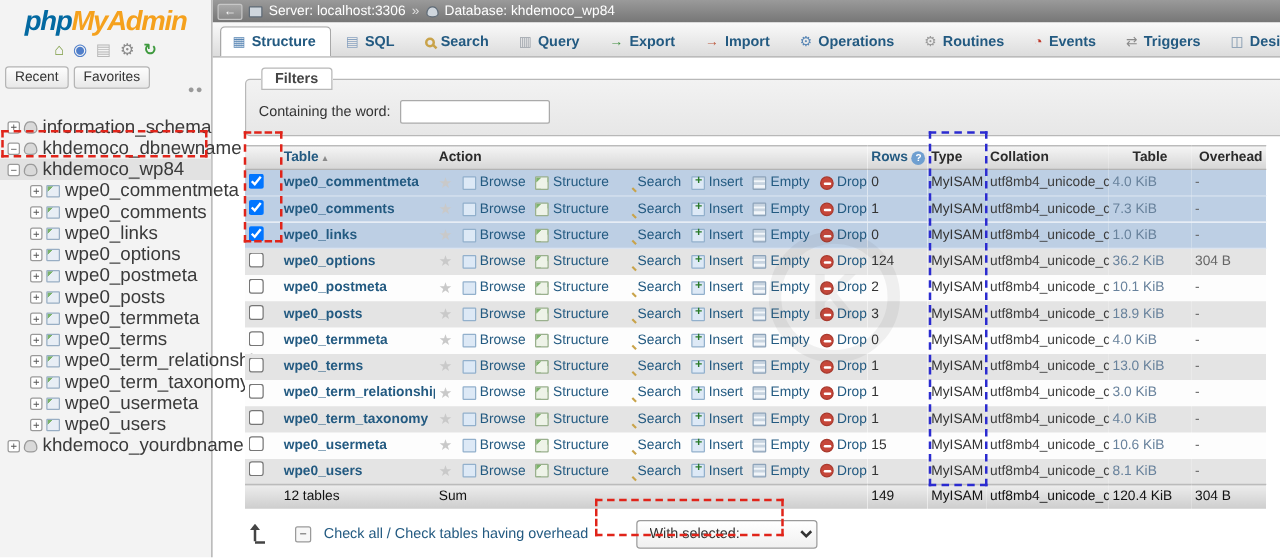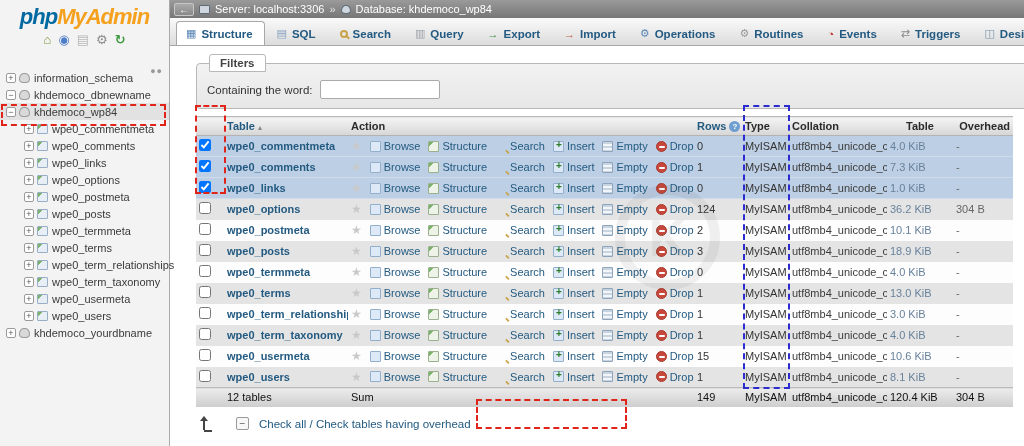--- a/index.html
+++ b/index.html
@@ -26,21 +26,21 @@
   .tree-item { display:flex; align-items:center; height:17px; padding-left:6px; cursor:pointer; white-space:nowrap; }
   .tree-item.indent { padding-left:24px; }
   .tree-item.selected { background:#e2e2e2; }
   .expand-box { width:10px; height:10px; border:1px solid #9a9a9a; background:#fff; border-radius:2px; font-size:9px; line-height:8px; text-align:center; color:#555; margin-right:3px; flex:none; }
   .expand-box.hidden { visibility:hidden; }
   .node-ic { width:11px; height:10px; margin-right:4px; flex:none; display:inline-block; }
   .ic-db { background:#d9d9d9; border:1px solid #9a9a9a; border-radius:45%/70% 70% 40% 40%; }
   .ic-table { background:#e8eef5; border:1px solid #98aec4; border-radius:1px; background-image:linear-gradient(135deg,#7cb36b 0 3px,transparent 3px); }
   .ic-new { background:#f2f7ee; border:1px solid #8cab7c; border-radius:1px; position:relative; }
   .ic-new::after { content:"+"; position:absolute; left:2px; top:-3px; color:#3f8f3f; font-size:9px; font-weight:bold; }
-  .tree-label { font-size:11px; color:#3a3a3a; }
+  .tree-label { font-size:15px; color:#3a3a3a; }
 
   
   .main { flex:1; display:flex; flex-direction:column; background:#fff; }
   .serverbar { height:18px; background:linear-gradient(#9a9a9a,#767676); color:#fff; display:flex; align-items:center; padding-left:4px; font-size:11px; gap:5px; }
   .back-btn { border:1px solid #c7c7c7; border-radius:2px; background:linear-gradient(#a9a9a9,#8a8a8a); color:#fff; width:20px; height:13px; font-size:10px; line-height:11px; text-align:center; cursor:pointer; }
   .srv-ic { width:11px; height:9px; background:#cfd6dd; border:1px solid #5f6b77; border-radius:1px; display:inline-block; }
   .db-ic { width:10px; height:9px; background:#cfd6dd; border:1px solid #5f6b77; border-radius:45%/65% 65% 35% 35%; display:inline-block; }
   .crumb-sep { color:#e0e0e0; }
   .tabbar { height:28px; background:linear-gradient(#fafafa,#dcdcdc); border-bottom:1px solid #a8a8a8; display:flex; align-items:flex-end; padding-left:6px; gap:2px; }
   .tab { display:flex; align-items:center; gap:5px; padding:5px 11px 5px 9px; font-size:11.5px; font-weight:bold; color:#235a81; border:1px solid transparent; border-bottom:none; border-radius:4px 4px 0 0; cursor:pointer; }
@@ -124,20 +124,24 @@
 
   <div class="sidebar">
     <div class="logo"><span class="lp">php</span><span class="lm">MyAdmin</span></div>
     <div class="side-icons">
       <span class="ic-home">⌂</span>
       <span class="ic-logout">◉</span>
       <span class="ic-doc">▤</span>
       <span class="ic-gear">⚙</span>
       <span class="ic-reload">↻</span>
     </div>
+    <div class="side-tabs">
+      <span class="side-tab">Recent</span>
+      <span class="side-tab">Favorites</span>
+    </div>
     <div class="resize-dots">●●</div>
     <div class="tree" id="tree">
         <div class="tree-item">
     <span class="expand-box">+</span>
     <span class="node-ic ic-db"></span>
     <span class="tree-label">information_schema</span>
   </div>
         <div class="tree-item">
     <span class="expand-box">−</span>
     <span class="node-ic ic-db"></span>
@@ -774,20 +778,23 @@
           </tr>
         </tbody>
       </table>
 
       <div class="table-footer">
         <span class="uparrow">
             <span class="foot"></span>
           </span>
         <span class="checkall-box">−</span>
         <a class="checkall-link">Check all / Check tables having overhead</a>
+        <select class="with-selected">
+          <option>With selected:</option>
+        </select>
       </div>
     </div>
   </div>
 
   <div class="watermark">
     <span class="wm-circle">K</span>
       <span class="wm-text">&nbsp;</span>
   </div>
 
   <div class="ann ann-red ann-wp84"></div>

